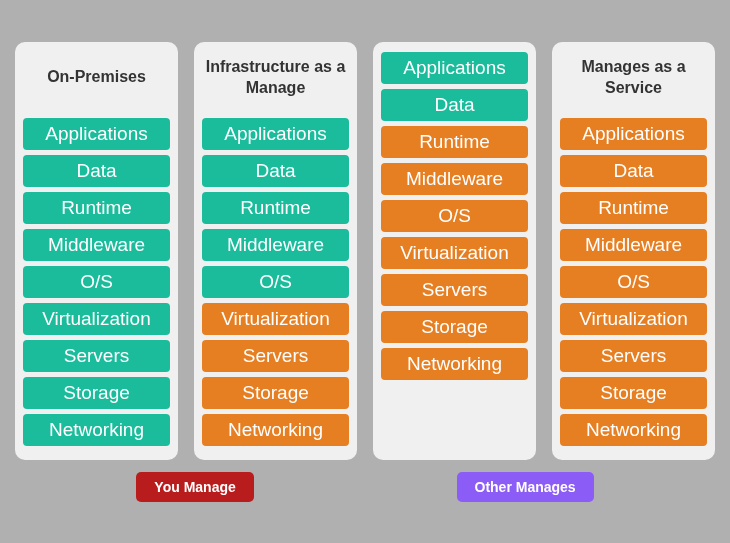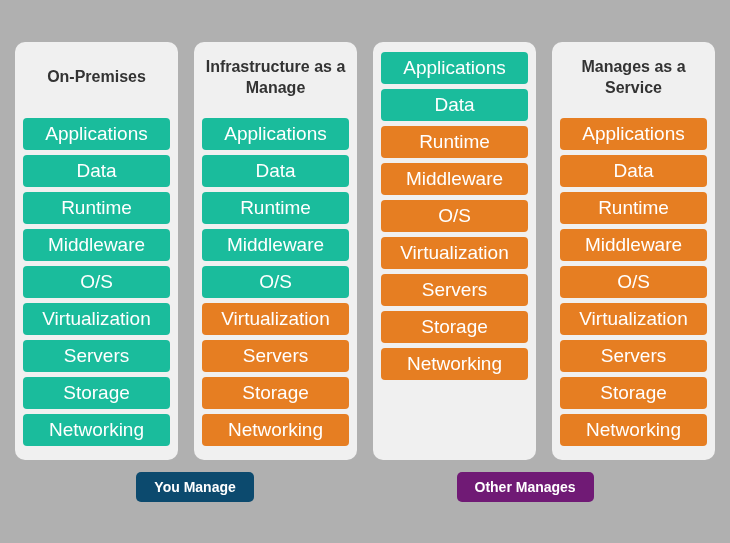--- a/index.html
+++ b/index.html
@@ -80,22 +80,22 @@
     }
 
     .legend-badge {
       border-radius: 5px;
       padding: 7px 18px;
       font-size: 14px;
       font-weight: bold;
       color: #fff;
     }
 
-    .legend-you { background-color: #0c4a6e; }
-    .legend-other { background-color: #701a75; }
+    .legend-you { background-color: #b91c1c; }
+    .legend-other { background-color: #8b5cf6; }
   </style>
 </head>
 <body>
 
 <div class="container">
   <div class="columns-row">
       <div class="column">
         <div class="column-title">On-Premises</div>
         <div class="items">
           <div class="item teal">Applications</div>

